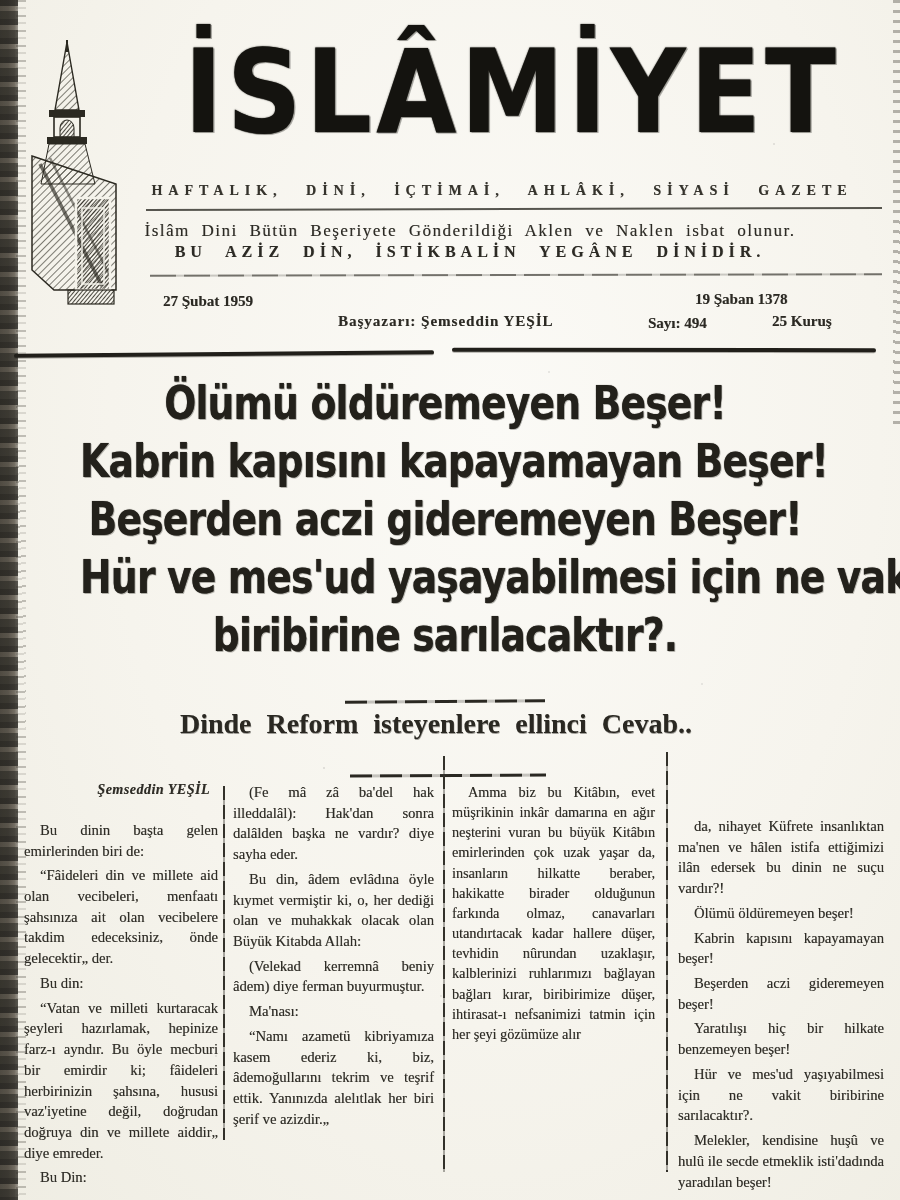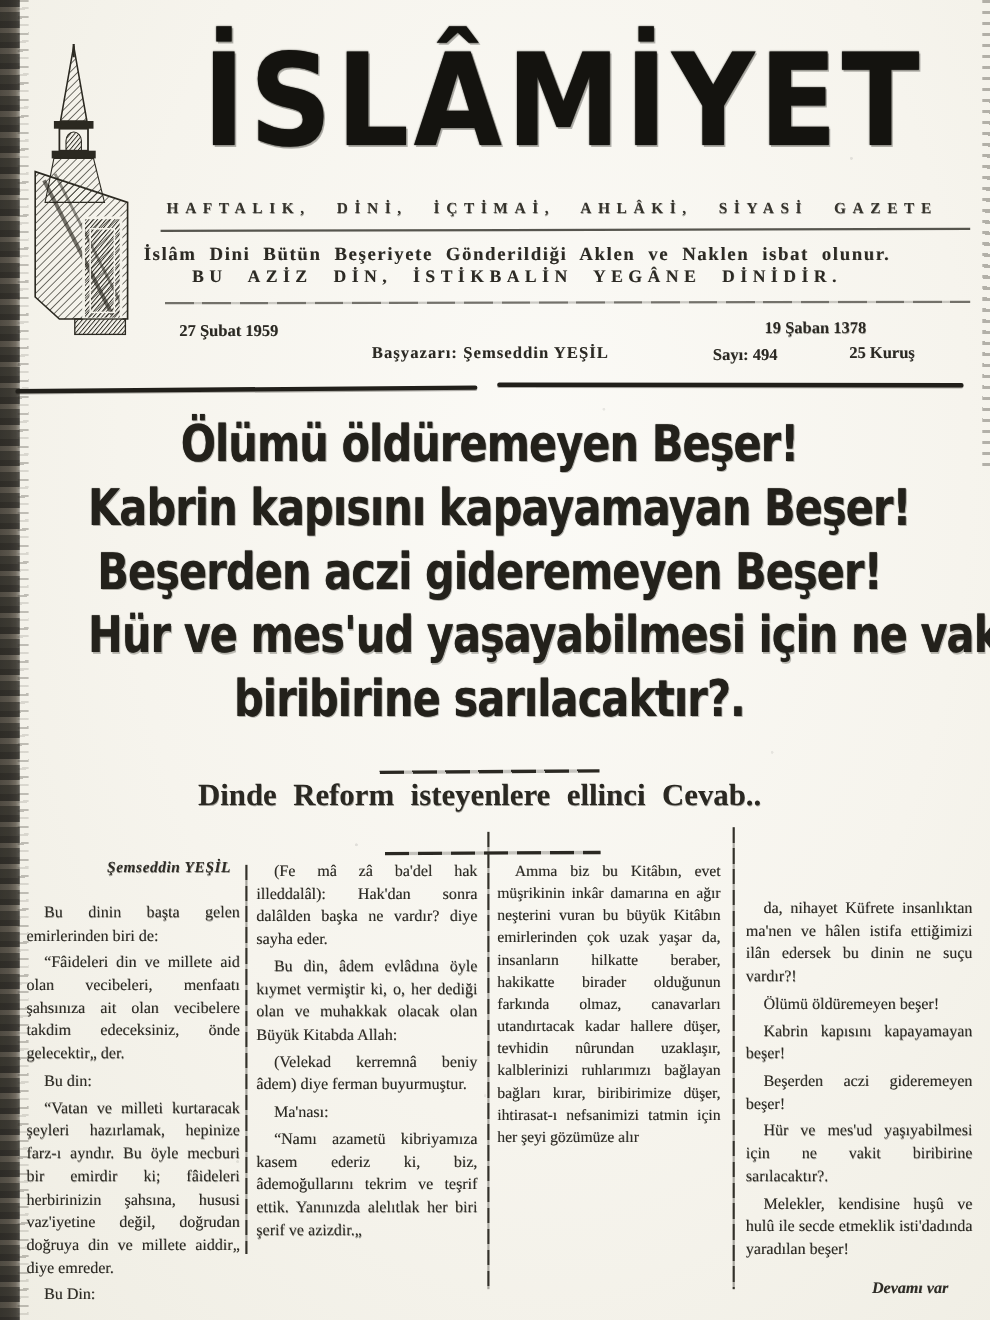--- a/index.html
+++ b/index.html
@@ -53,21 +53,21 @@
     position:absolute; left:140px; top:183px; width:724px; text-align:center;
     font-weight:bold; font-size:14px; letter-spacing:6px; word-spacing:14px; color:#35332c;
     text-shadow:.4px .4px 0 rgba(30,28,22,.4); white-space:nowrap;
   }
   .rule{position:absolute; background:#3a3831;}
   .rule-1{left:146px; top:208px; width:736px; height:2px; transform:rotate(-.15deg); opacity:.85;}
   .rule-2{left:150px; top:274px; width:732px; height:2px; transform:rotate(-.1deg); opacity:.7;
           background:repeating-linear-gradient(90deg,#3a3831 0 26px, rgba(58,56,49,.35) 26px 34px);}
   .motto1{
     position:absolute; left:60px; top:221px; width:820px; text-align:center;
-    font-weight:bold; font-size:17px; letter-spacing:1.5px; word-spacing:6px; color:#2c2a24;
+    font-weight:normal; font-size:17px; letter-spacing:1.5px; word-spacing:6px; color:#2c2a24;
     text-shadow:.4px .4px 0 rgba(30,28,22,.35); white-space:nowrap;
   }
   .motto2{
     position:absolute; left:60px; top:243px; width:820px; text-align:center;
     font-weight:bold; font-size:16px; letter-spacing:5px; word-spacing:10px; color:#2c2a24;
     text-shadow:.4px .4px 0 rgba(30,28,22,.35); white-space:nowrap;
   }
   .dateline span{position:absolute; font-weight:bold; font-size:15px; color:#2b2923; white-space:nowrap;
                  text-shadow:.4px .4px 0 rgba(30,28,22,.35);}
   .date-left{left:163px; top:293px;}
@@ -201,19 +201,20 @@
 
   <div class="col col-3">
     <p>Amma biz bu Kitâbın, evet müşrikinin inkâr damarına en ağır neşterini vuran bu büyük Kitâbın emirlerinden çok uzak yaşar da, insanların hilkatte beraber, hakikatte birader olduğunun farkında olmaz, canavarları utandırtacak kadar hallere düşer, tevhidin nûrundan uzaklaşır, kalblerinizi ruhlarımızı bağlayan bağları kırar, biribirimize düşer, ihtirasat-ı nefsanimizi tatmin için her şeyi gözümüze alır</p>
   </div>
 
   <div class="col col-4">
     <p>da, nihayet Küfrete insanlıktan ma'nen ve hâlen istifa ettiğimizi ilân edersek bu dinin ne suçu vardır?!</p>
     <p>Ölümü öldüremeyen beşer!</p>
     <p>Kabrin kapısını kapayamayan beşer!</p>
     <p>Beşerden aczi gideremeyen beşer!</p>
+    <p>Yaratılışı hiç bir hilkate benzemeyen beşer!</p>
     <p>Hür ve mes'ud yaşıyabilmesi için ne vakit biribirine sarılacaktır?.</p>
     <p>Melekler, kendisine huşû ve hulû ile secde etmeklik isti'dadında yaradılan beşer!</p>
     <div class="continuation">Devamı var</div>
   </div>
 
   <div class="noise"></div>
 </div>
 
 </body></html>

